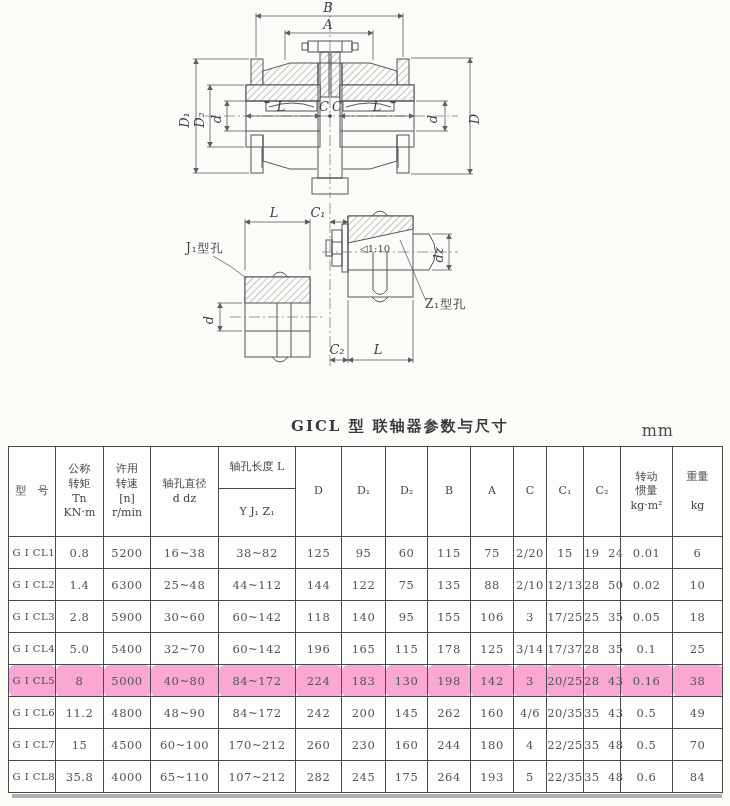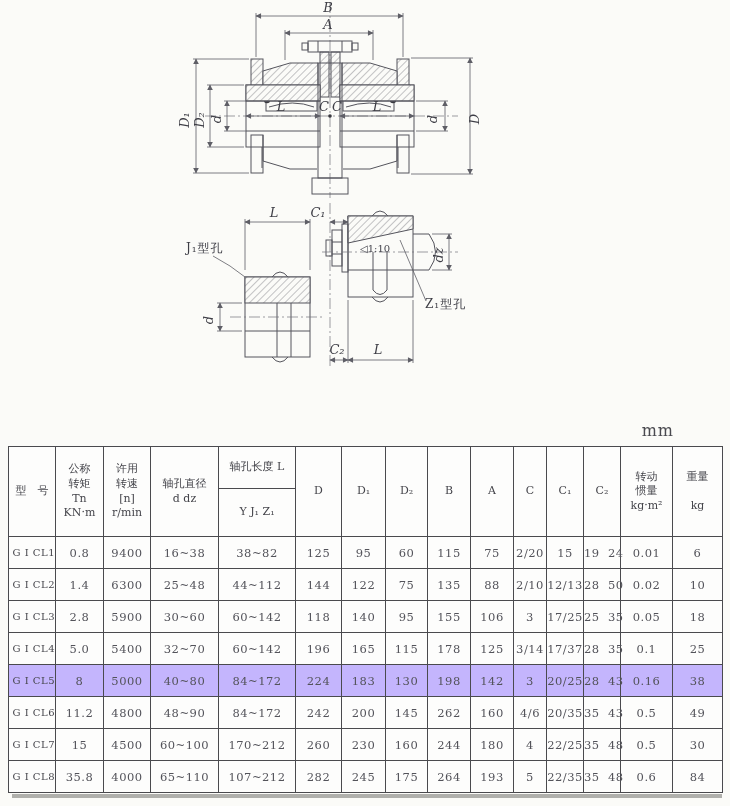--- a/index.html
+++ b/index.html
@@ -19,21 +19,21 @@
              padding-left:70px;box-sizing:border-box;font-size:15px;font-weight:600;
              letter-spacing:2px;color:#3a3a3e;}
   .unit{position:absolute;right:56px;top:421px;font-size:16px;color:#4a4a50;letter-spacing:1px;}
   table.params{position:absolute;top:446px;left:8px;width:714px;border-collapse:collapse;
                table-layout:fixed;background:#fdfdfc;}
   .params th,.params td{border:1px solid #4a4a4e;text-align:center;vertical-align:middle;
                font-weight:normal;padding:0;}
   .params th{font-size:11px;line-height:1.32;white-space:pre-line;color:#45454b;}
   .params td{font-size:11.5px;white-space:pre;color:#53535a;height:31px;letter-spacing:.5px;}
   .params td.model{text-align:right;padding-left:2px;font-size:10px;letter-spacing:.5px;color:#46464c;}
-  .params tr.hl td{background:#c4b5fd;}
+  .params tr.hl td{background:#f9a8d4;border-radius:6px;}
   .params thead tr.g-row{height:42px;}
   .params thead tr.s-row{height:48px;}
   .table-shadow{position:absolute;top:794px;left:12px;width:710px;height:4px;background:#b0b0ac;}
 </style>
 </head>
 <body>
 
 <div class="page">
 
   <svg class="draw" width="730" height="412" viewBox="0 0 730 412">
@@ -238,20 +238,21 @@
         <line class="dim" x1="348" y1="300" x2="348" y2="363"></line>
         <line class="dim" x1="413" y1="300" x2="413" y2="363"></line>
         <line class="dim" x1="330" y1="360" x2="348" y2="360" marker-start="url(#ah)" marker-end="url(#ah)"></line>
         <line class="dim" x1="348" y1="360" x2="413" y2="360" marker-start="url(#ah)" marker-end="url(#ah)"></line>
         <text class="dimt" x="337" y="354">C₂</text>
         <text class="dimt" x="378" y="354">L</text>
       </g>
     </g>
   </svg>
 
+  <div class="doc-title">GICL 型 联轴器参数与尺寸</div>
   <div class="unit">mm</div>
 
   <table class="params">
     <colgroup>
       <col style="width:47px">
         <col style="width:48px">
         <col style="width:47px">
       <col style="width:68px">
         <col style="width:77px">
         <col style="width:46px">
@@ -295,21 +296,21 @@
 kg</th>
       </tr>
       <tr class="s-row">
         <th>Y J₁ Z₁</th>
       </tr>
     </thead>
     <tbody>
         <tr>
           <td class="model">G I CL1</td>
           <td>0.8</td>
-          <td>9400</td>
+          <td>5200</td>
           <td>16~38</td>
           <td>38~82</td>
           <td>125</td>
           <td>95</td>
           <td>60</td>
           <td>115</td>
           <td>75</td>
           <td>2/20</td>
           <td>15</td>
           <td>19  24</td>
@@ -409,21 +410,21 @@
           <td>170~212</td>
           <td>260</td>
           <td>230</td>
           <td>160</td>
           <td>244</td>
           <td>180</td>
           <td>4</td>
           <td>22/25</td>
           <td>35  48</td>
           <td>0.5</td>
-          <td>30</td>
+          <td>70</td>
         </tr>
         <tr>
           <td class="model">G I CL8</td>
           <td>35.8</td>
           <td>4000</td>
           <td>65~110</td>
           <td>107~212</td>
           <td>282</td>
           <td>245</td>
           <td>175</td>

